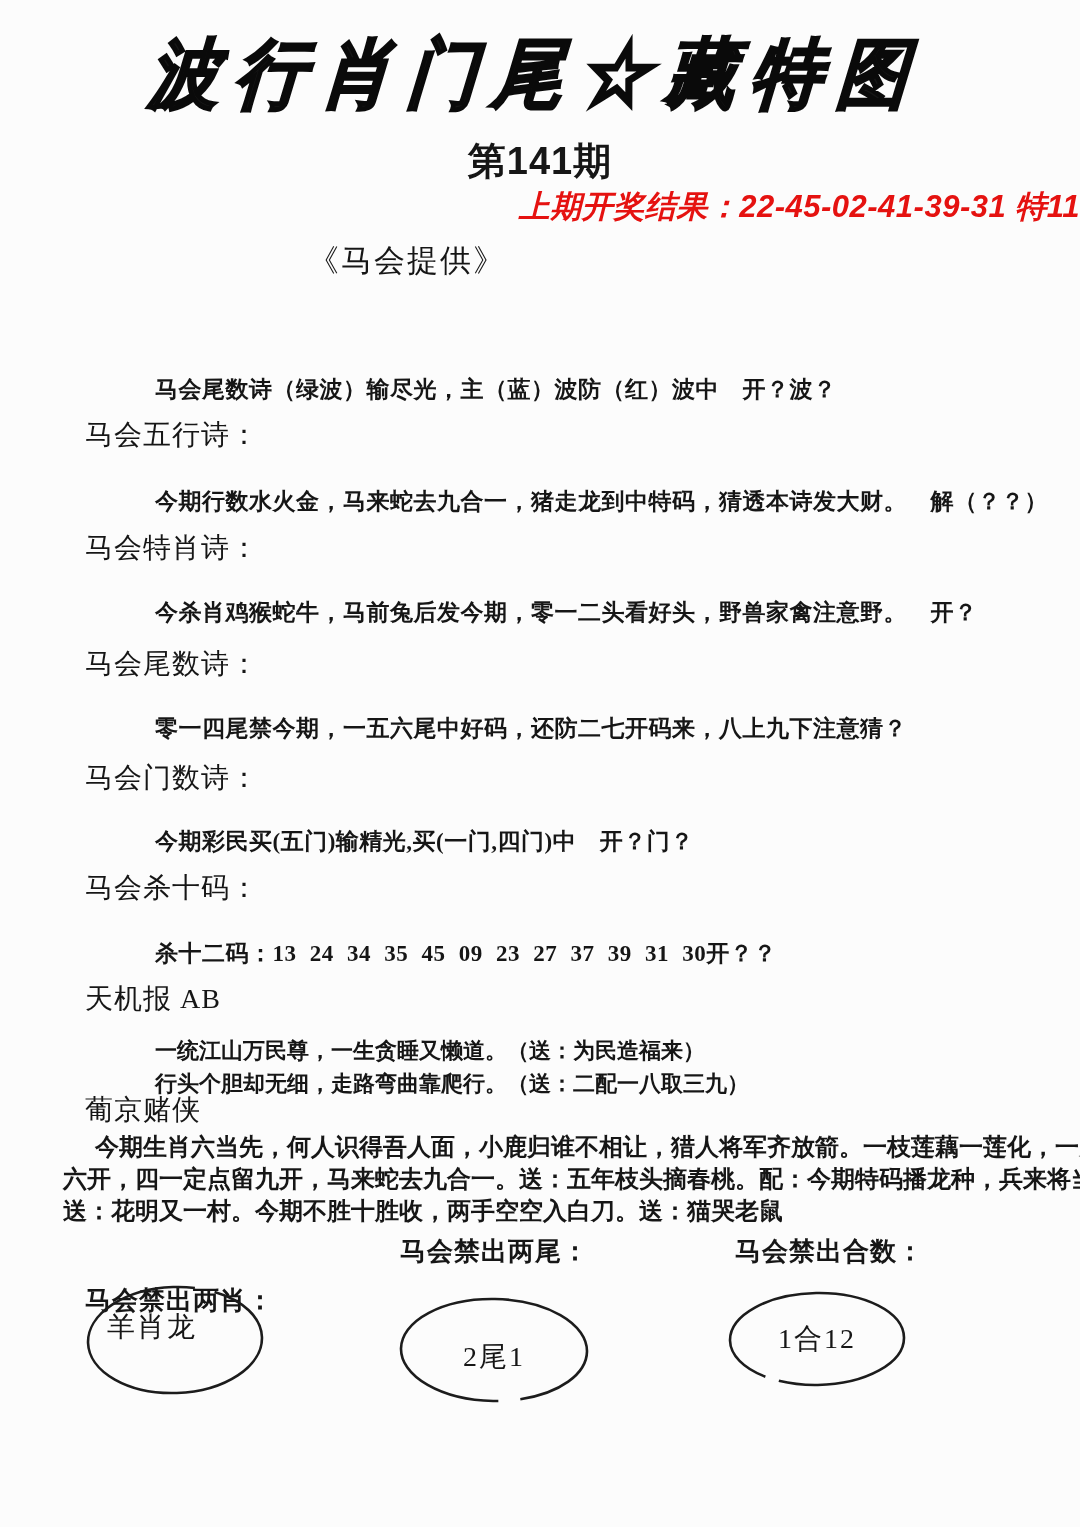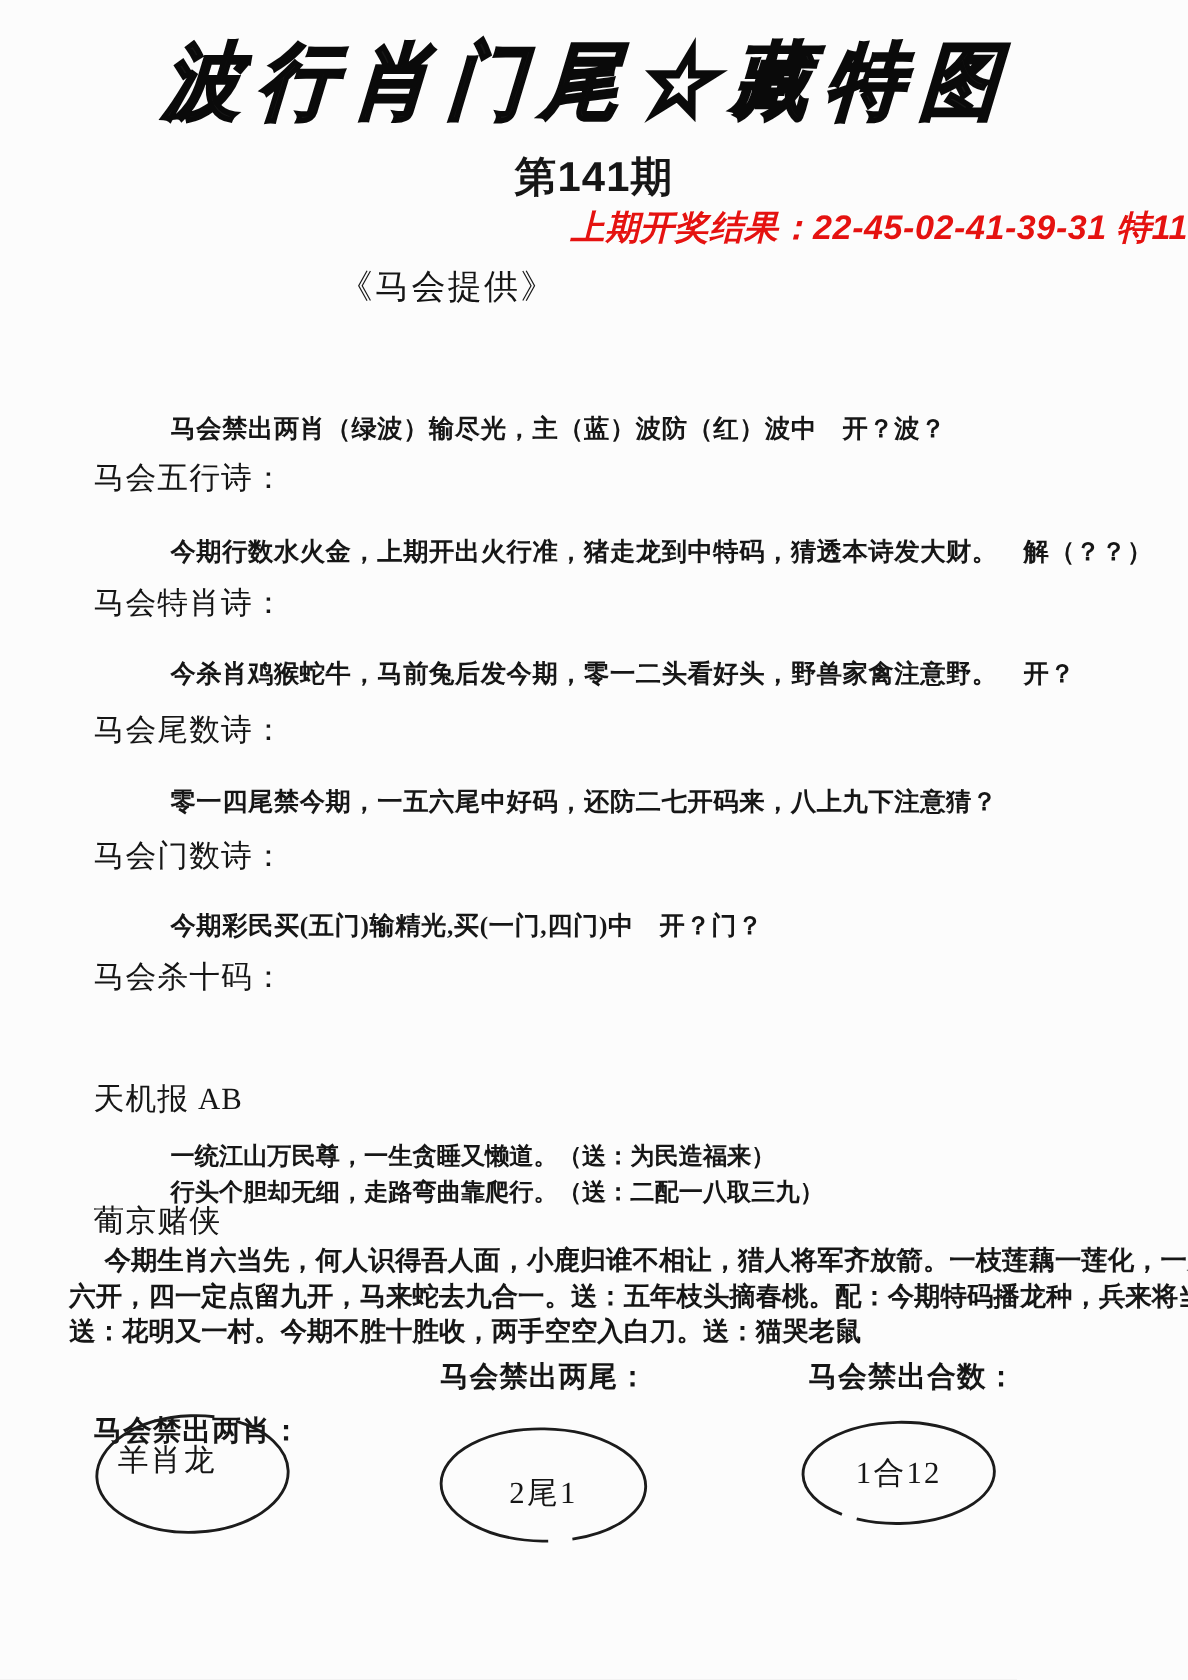--- a/index.html
+++ b/index.html
@@ -93,35 +93,36 @@
 </head>
 <body>
 
 <div class="sheet">
 
   <div class="abs main-title">波行肖门尾☆藏特图</div>
   <div class="abs issue">第141期</div>
   <div class="abs result">上期开奖结果：22-45-02-41-39-31 特11</div>
   <div class="abs provider">《马会提供》</div>
 
-  <div class="abs sec-poem" style="top:374px">马会禁出两肖（绿波）输尽光，主（蓝）波防（红）波中　开？波？</div>
+  <div class="abs sec-poem" style="top:374px">马会尾数诗（绿波）输尽光，主（蓝）波防（红）波中　开？波？</div>
 
   <div class="abs sec-heading" style="top:416px">马会五行诗：</div>
-  <div class="abs sec-poem" style="top:486px">今期行数水火金，上期开出火行准，猪走龙到中特码，猜透本诗发大财。　解（？？）</div>
+  <div class="abs sec-poem" style="top:486px">今期行数水火金，马来蛇去九合一，猪走龙到中特码，猜透本诗发大财。　解（？？）</div>
 
   <div class="abs sec-heading" style="top:529px">马会特肖诗：</div>
   <div class="abs sec-poem" style="top:597px">今杀肖鸡猴蛇牛，马前兔后发今期，零一二头看好头，野兽家禽注意野。　开？</div>
 
   <div class="abs sec-heading" style="top:645px">马会尾数诗：</div>
   <div class="abs sec-poem" style="top:713px">零一四尾禁今期，一五六尾中好码，还防二七开码来，八上九下注意猜？</div>
 
   <div class="abs sec-heading" style="top:759px">马会门数诗：</div>
   <div class="abs sec-poem" style="top:826px">今期彩民买(五门)输精光,买(一门,四门)中　开？门？</div>
 
   <div class="abs sec-heading" style="top:869px">马会杀十码：</div>
+  <div class="abs sec-poem kill-codes" style="top:938px">杀十二码：13 24 34 35 45 09 23 27 37 39 31 30开？？</div>
 
   <div class="abs sec-heading" style="top:980px">天机报 AB</div>
   <div class="abs tianji-line" style="top:1022px">一统江山万民尊，一生贪睡又懒道。（送：为民造福来）</div>
   <div class="abs tianji-line" style="top:1055px">行头个胆却无细，走路弯曲靠爬行。（送：二配一八取三九）</div>
 
   <div class="abs sec-heading" style="top:1091px">葡京赌侠</div>
   <div class="abs pujing-para" style="top:1131px">
     <div class="line first">今期生肖六当先，何人识得吾人面，小鹿归谁不相让，猎人将军齐放箭。一枝莲藕一莲化，一见四落 三</div>
     <div class="line">六开，四一定点留九开，马来蛇去九合一。送：五年枝头摘春桃。配：今期特码播龙种，兵来将当四比九。</div>
     <div class="line">送：花明又一村。今期不胜十胜收，两手空空入白刀。送：猫哭老鼠</div>

